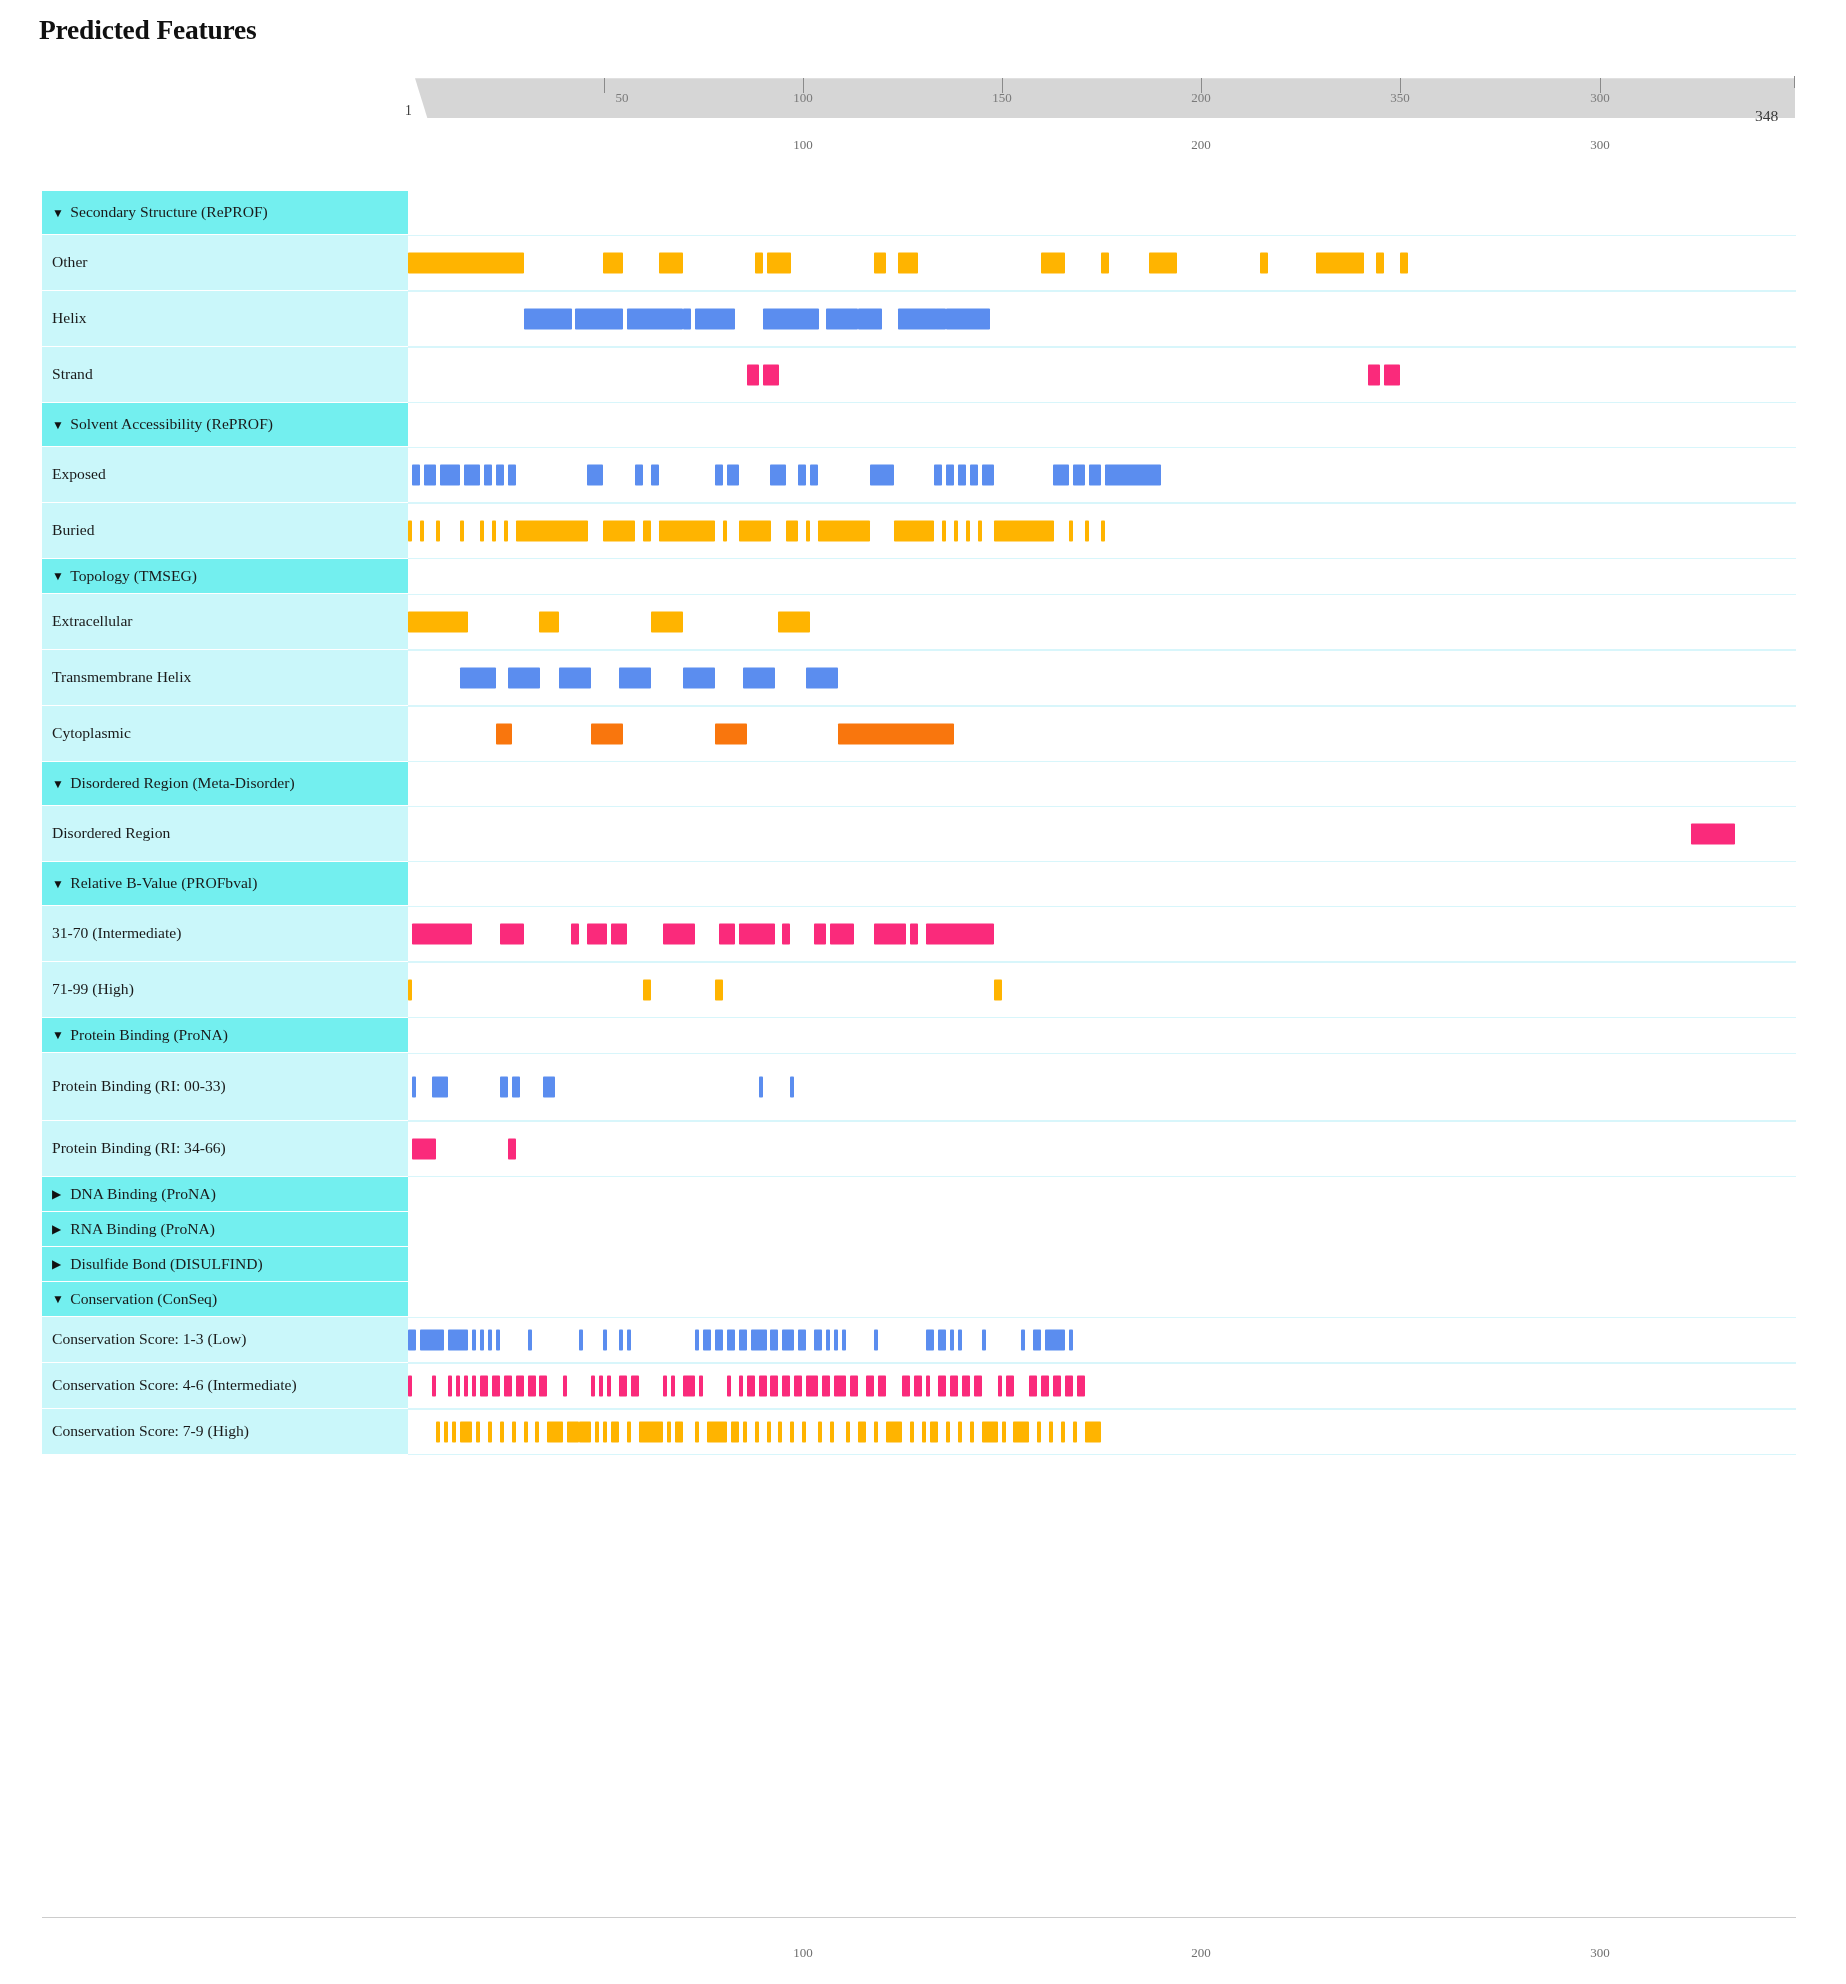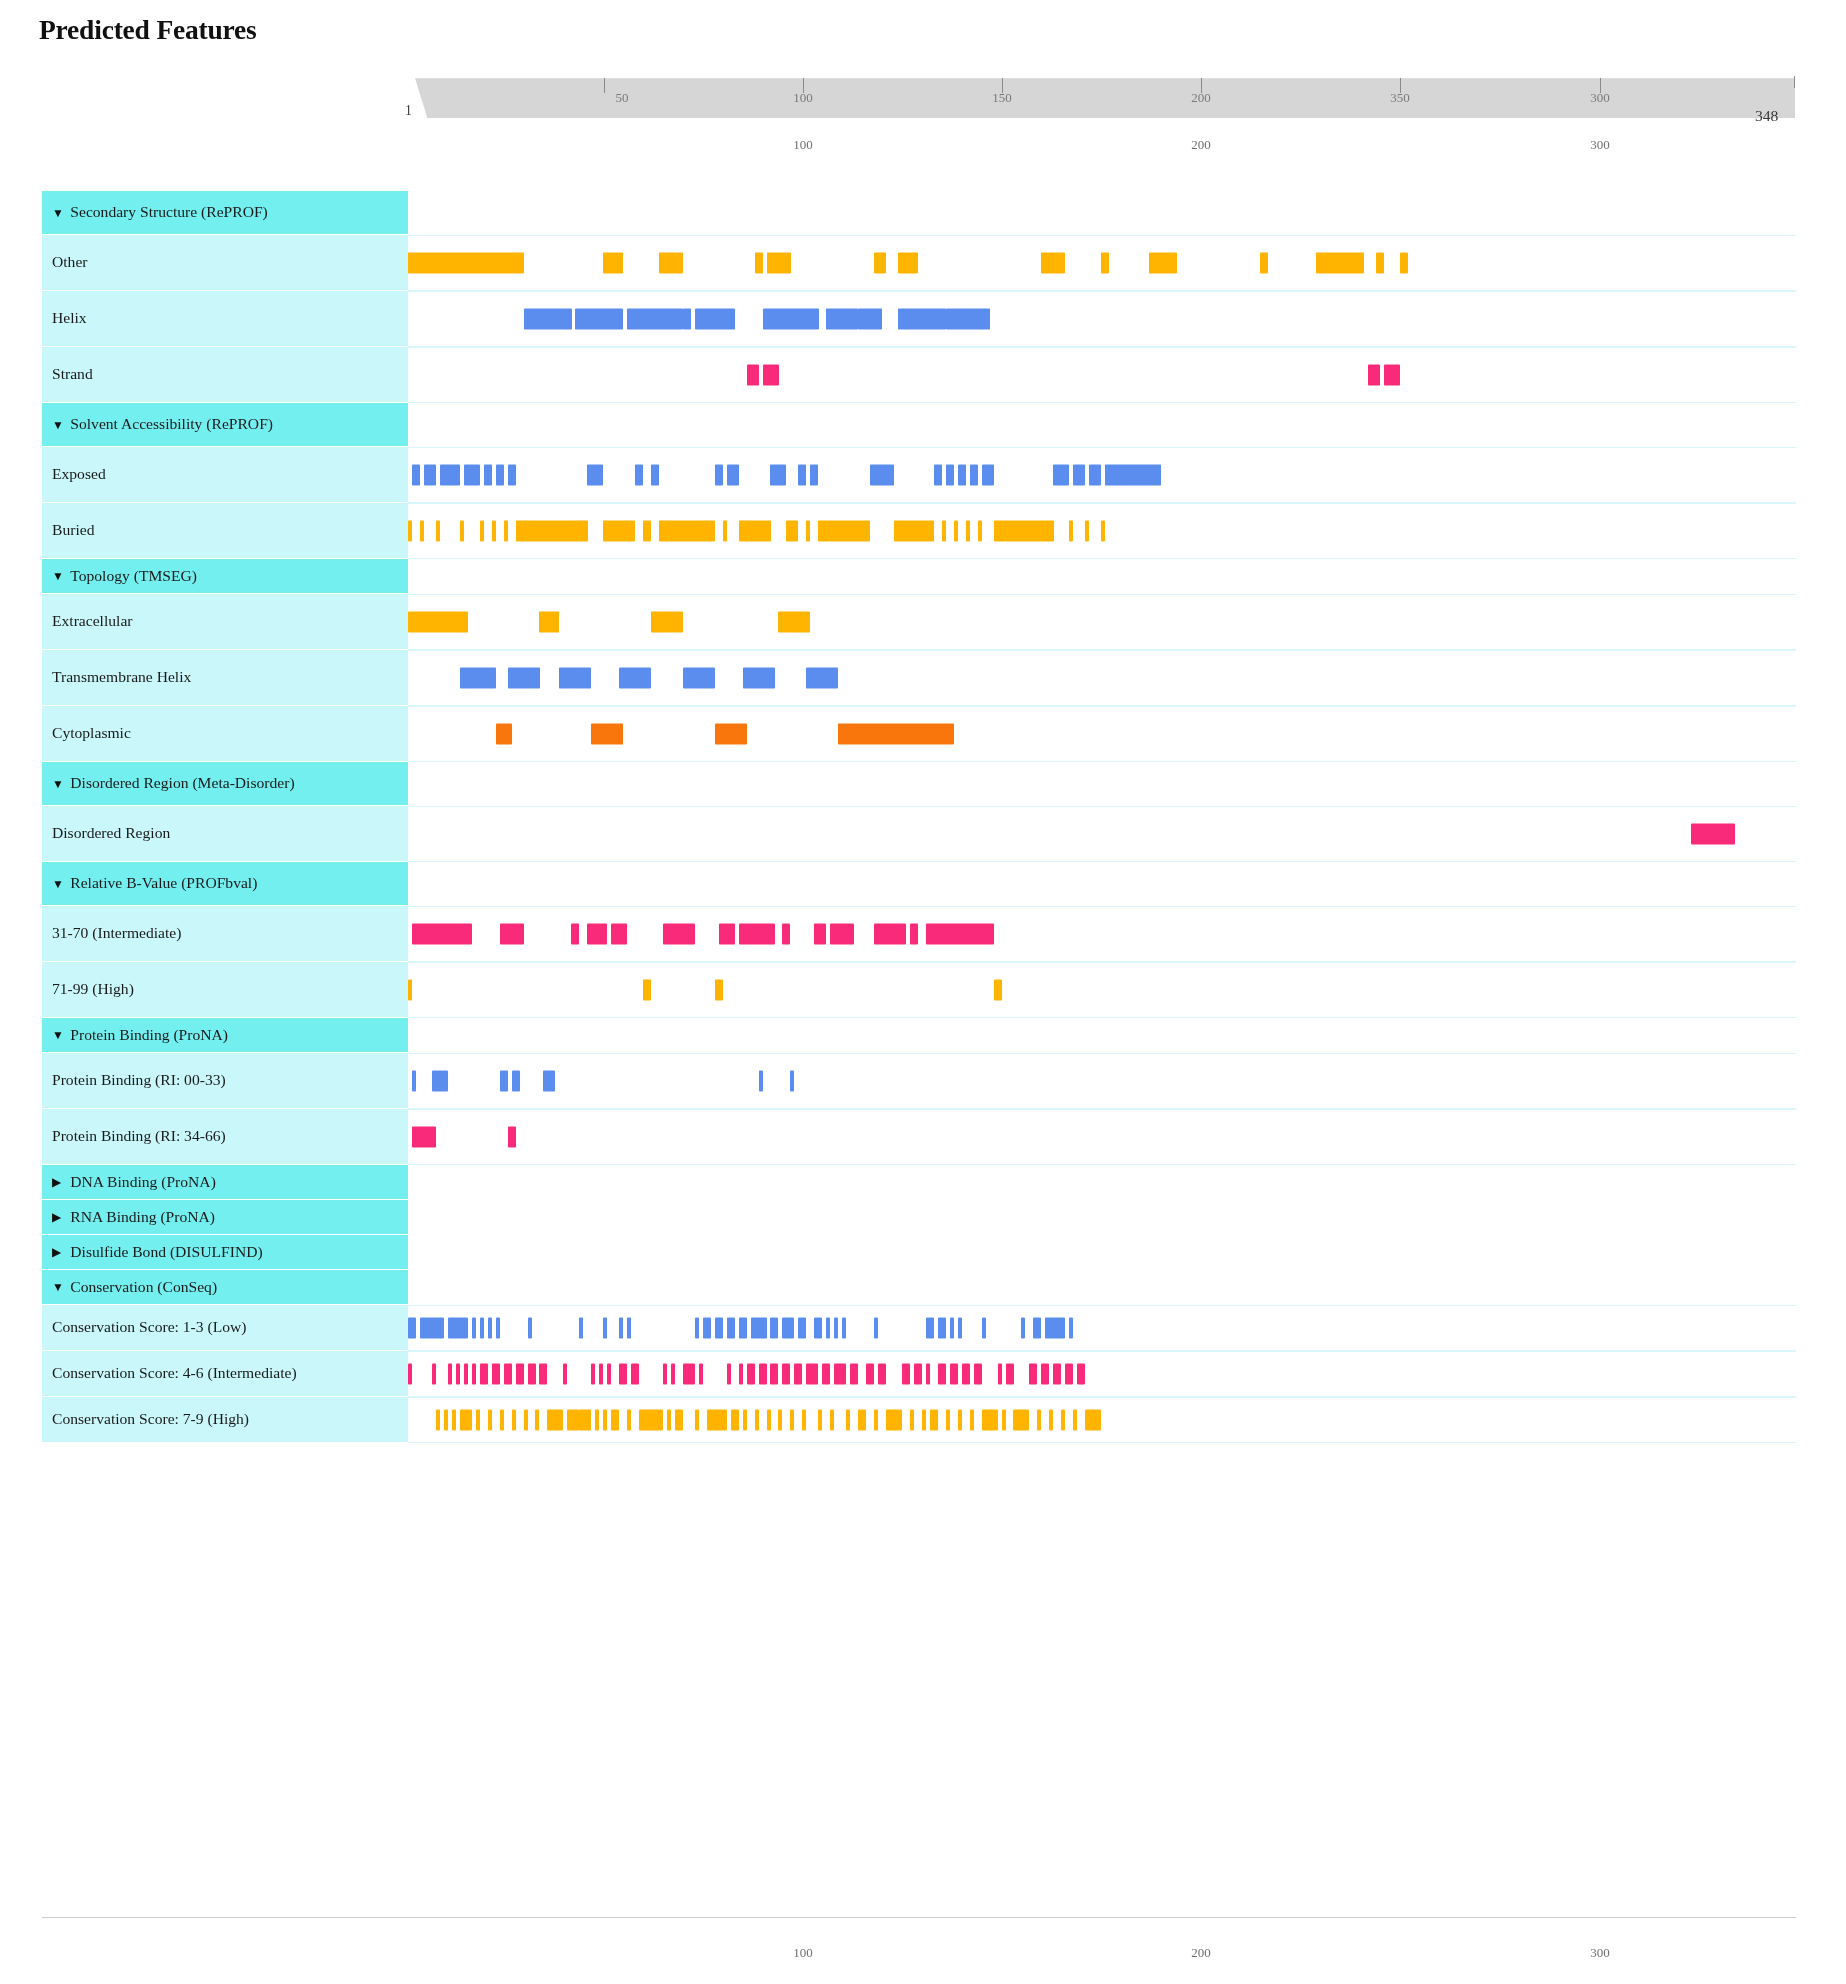--- a/index.html
+++ b/index.html
@@ -414,21 +414,21 @@
       </div>
     </div>
     <div class="row group">
       <div class="lbl" style="height: 35px;">
         <span class="caret">▼</span>
         <span class="lbl-text">Protein Binding (ProNA)</span>
       </div>
       <div class="track"></div>
     </div>
     <div class="row sub">
-      <div class="lbl" style="height: 56px;">
+      <div class="lbl" style="height: 68px;">
         <span class="lbl-text">Protein Binding (RI: 00-33)</span>
       </div>
       <div class="track">
         <div class="seg" style="left: 4px; width: 4px; height: 21px; background: rgb(91, 141, 239);"></div>
         <div class="seg" style="left: 24px; width: 16px; height: 21px; background: rgb(91, 141, 239);"></div>
         <div class="seg" style="left: 92px; width: 8px; height: 21px; background: rgb(91, 141, 239);"></div>
         <div class="seg" style="left: 104px; width: 8px; height: 21px; background: rgb(91, 141, 239);"></div>
         <div class="seg" style="left: 135px; width: 12px; height: 21px; background: rgb(91, 141, 239);"></div>
         <div class="seg" style="left: 351px; width: 4px; height: 21px; background: rgb(91, 141, 239);"></div>
         <div class="seg" style="left: 382px; width: 4px; height: 21px; background: rgb(91, 141, 239);"></div>

